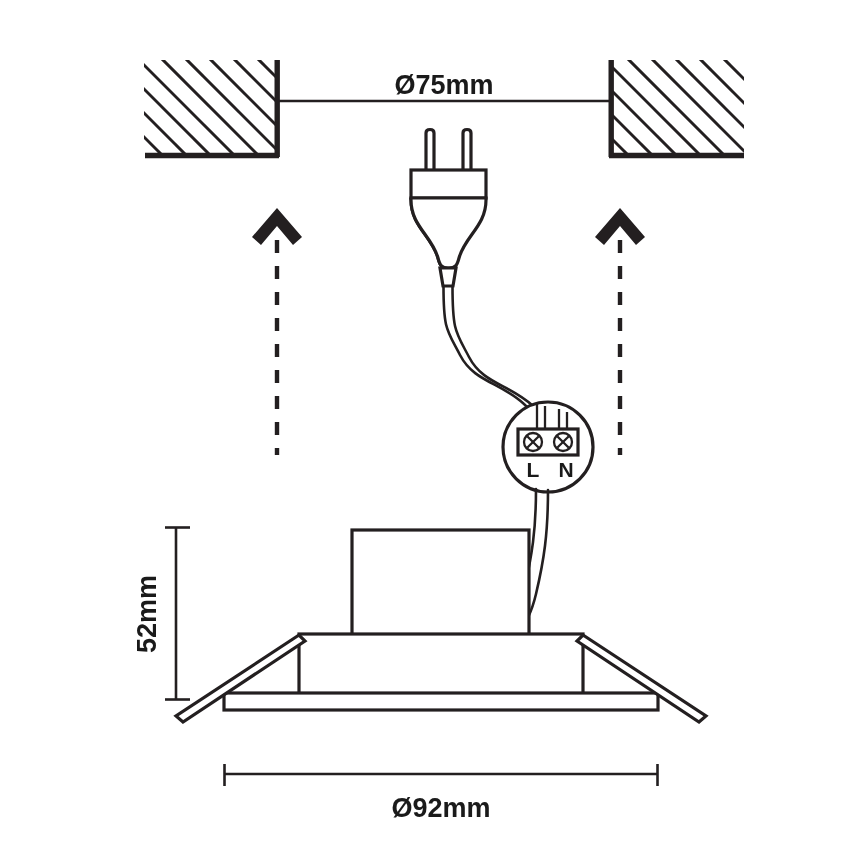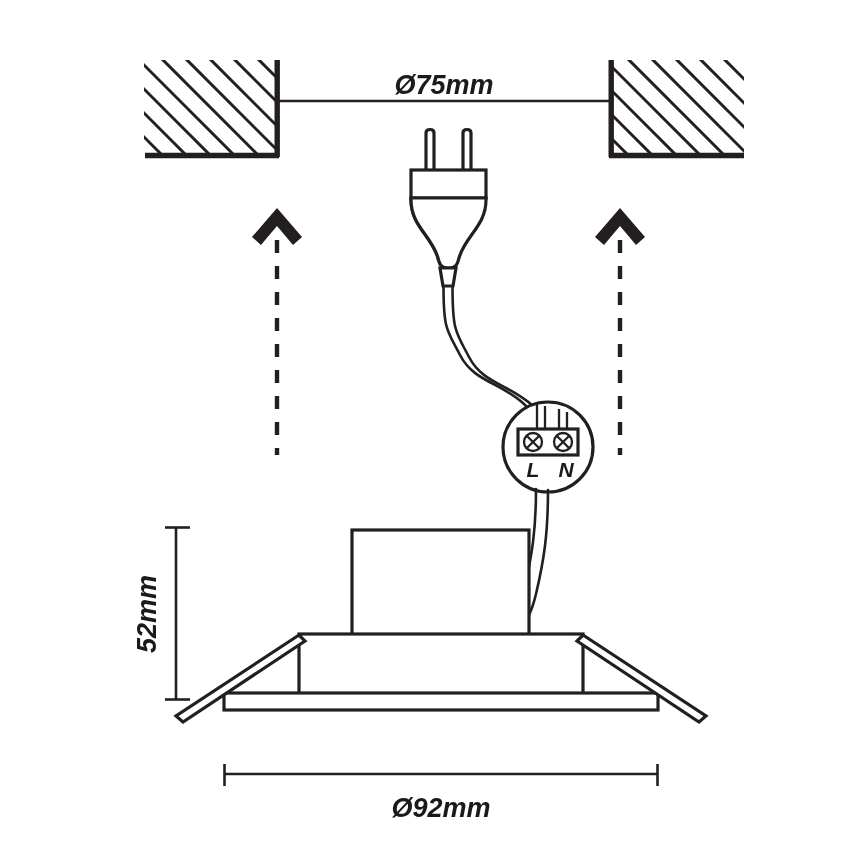--- a/index.html
+++ b/index.html
@@ -11,21 +11,20 @@
     width: 868px;
     height: 868px;
     font-family: "Liberation Sans", sans-serif;
     overflow: hidden;
   }
   #drawing-root {
     position: relative;
     width: 760px;
     height: 868px;
     background: #ffffff;
-    font-style: italic;
   }
   svg#technical-drawing {
     display: block;
     width: 868px;
     height: 868px;
   }
   .dim-text {
     font-family: "Liberation Sans", sans-serif;
     font-size: 27px;
     font-weight: 700;

